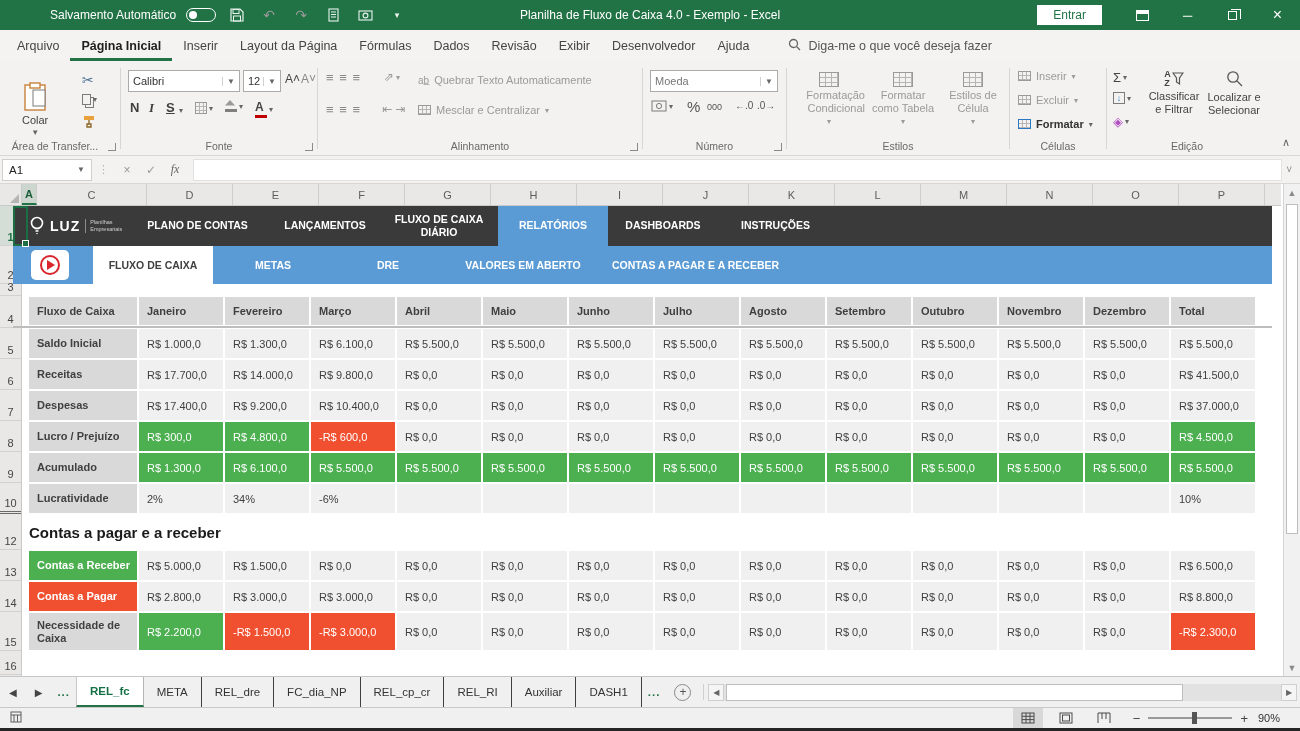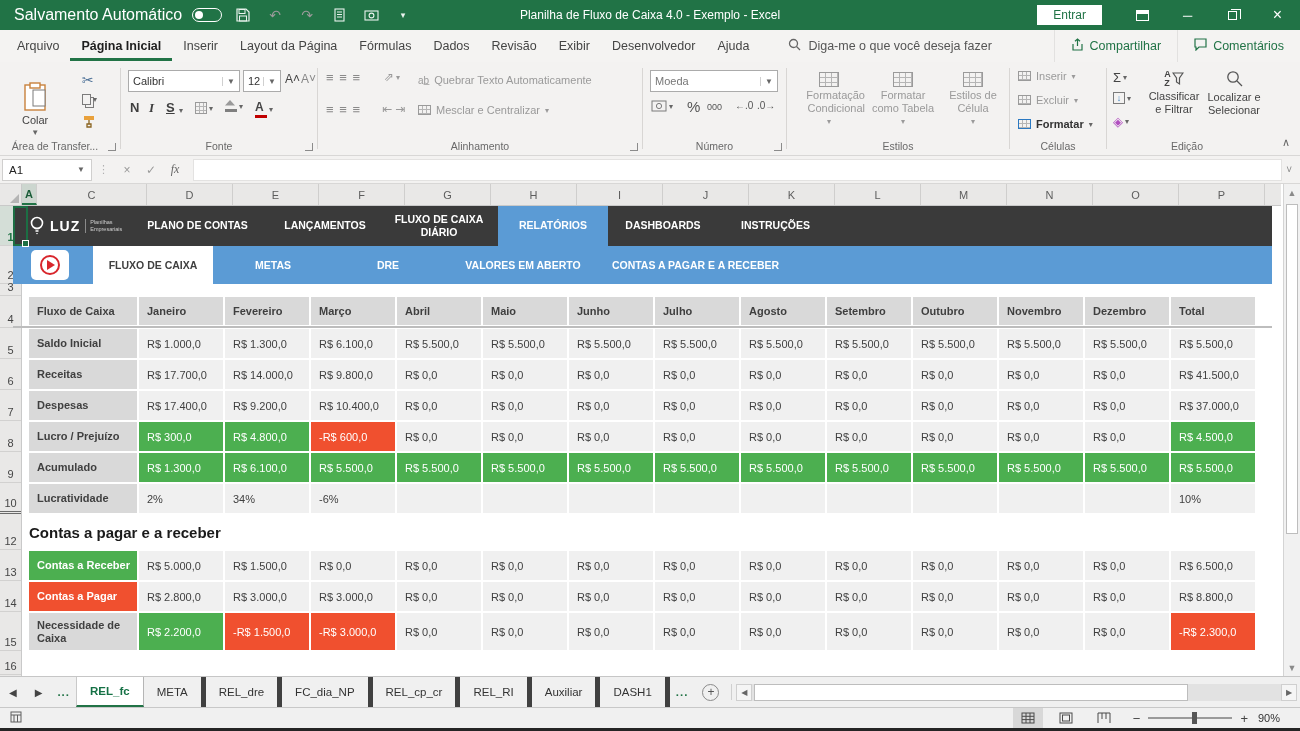--- a/index.html
+++ b/index.html
@@ -2,21 +2,21 @@
 <html><head>
 <meta charset="utf-8">
 <style>
   * { margin:0; padding:0; box-sizing:border-box; }
   html,body { width:1300px; height:731px; overflow:hidden; }
   body { font-family:"Liberation Sans","DejaVu Sans",sans-serif; position:relative; background:#fff; font-size:12px; color:#333; }
 
   
   .titlebar { position:absolute; left:0; top:0; width:1300px; height:30px; background:#217346; display:flex; align-items:center; color:#fff; }
   .tb-left { display:flex; align-items:center; gap:10px; padding-left:14px; }
-  .tb-autosave { font-size:16px; }
+  .tb-autosave { font-size:12px;margin-left:36px; }
   .toggle { width:30px; height:14px; border:1.5px solid #fff; border-radius:8px; position:relative; }
   .toggle .knob { position:absolute; left:2px; top:1.5px; width:8px; height:8px; border-radius:50%; background:#fff; }
   .tb-ic { width:22px; height:20px; display:flex; align-items:center; justify-content:center; font-size:14px; color:#eaf3ee; }
   .tb-ic.dim { color:#8fbfa6; }
   .tb-title { position:absolute; left:0; right:0; text-align:center; font-size:12px; pointer-events:none; }
   .tb-right { margin-left:auto; display:flex; align-items:center; height:100%; }
   .btn-entrar { background:#fff; color:#217346; font-size:12px; padding:3px 16px; margin-right:18px; cursor:pointer; }
   .winbtn { width:45px; height:30px; display:flex; align-items:center; justify-content:center; font-size:13px; color:#fff; }
   .restore-box { width:9px; height:9px; border:1px solid #fff; position:relative; }
   .restore-box::before { content:""; position:absolute; left:2px; top:-3px; width:9px; height:9px; border:1px solid #fff; border-left:none; border-bottom:none; }
@@ -116,21 +116,21 @@
   
   .vscroll { position:absolute; right:0; top:184px; width:17px; height:492px; background:#f1f1f1; border-left:1px solid #d4d4d4; }
   .vscroll .arr { height:17px; display:flex; align-items:center; justify-content:center; color:#8a8a8a; font-size:9px; }
   .vthumb { position:absolute; left:2px; right:2px; top:20px; height:330px; background:#fff; border:1px solid #bdbdbd; }
   .varr-b { position:absolute; bottom:0; left:0; right:0; }
 
   
   .tabbar { position:absolute; left:0; top:676px; width:1300px; height:31px; background:#f0f0f0; border-top:1px solid #c6c6c6; display:flex; align-items:stretch; font-size:11.5px; }
   .tnav { display:flex; align-items:center; color:#444; padding:0 9px; font-size:10px; cursor:pointer; }
   .tdots { display:flex; align-items:center; color:#217346; font-weight:700; padding:0 6px; letter-spacing:1px; cursor:pointer; }
-  .stab { display:flex; align-items:center; padding:0 13px; color:#333; cursor:pointer; border-right:5px solid #404040; }
+  .stab { display:flex; align-items:center; padding:0 13px; color:#333; cursor:pointer; border-right:1px solid #404040; }
   .stab:first-of-type { border-left:1px solid #c9c9c9; }
   .stab.active { background:#fff; color:#157145; font-weight:700; border-bottom:2px solid #217346; border-right:1px solid #b5b5b5; }
   .addsheet { width:17px; height:17px; border:1px solid #8a8a8a; border-radius:50%; display:flex; align-items:center; justify-content:center; color:#555; font-size:12px; margin:auto 8px; cursor:pointer; }
   .tb-sep { width:1px; background:#cfcfcf; margin:7px 4px; }
   .hscroll { display:flex; align-items:center; flex:1; margin-right:3px; }
   .hs-arr { width:16px; height:17px; background:#f5f5f5; border:1px solid #cfcfcf; display:flex; align-items:center; justify-content:center; font-size:8px; color:#666; cursor:pointer; }
   .hs-track { flex:1; height:17px; background:#e2e2e2; position:relative; }
   .hs-thumb { position:absolute; left:2px; top:0; height:100%; width:82%; background:#fff; border:1px solid #bdbdbd; cursor:grab; }
 
   
@@ -205,39 +205,20 @@
       <div class="mtab">Ajuda</div>
     </div>
   <div class="tellme">
     <span>
       <svg width="13" height="13" viewBox="0 0 13 13">
           <circle cx="5.5" cy="5.5" r="4" fill="none" stroke="#666" stroke-width="1.3"></circle>
           <path d="M8.5 8.5L12 12" stroke="#666" stroke-width="1.3"></path>
         </svg>
     </span>
     <span>Diga-me o que você deseja fazer</span>
-  </div>
-  <div class="mb-right">
-    <div class="mb-btn">
-      <span>
-        <svg width="13" height="13" viewBox="0 0 13 13">
-            <path d="M2 6v6h9V6" fill="none" stroke="#217346" stroke-width="1.2"></path>
-            <path d="M6.5 8V1M4 3.3L6.5 1 9 3.3" fill="none" stroke="#217346" stroke-width="1.2"></path>
-          </svg>
-      </span>
-      <span>Compartilhar</span>
-    </div>
-    <div class="mb-btn">
-      <span>
-        <svg width="13" height="13" viewBox="0 0 13 13">
-            <path d="M1 1h11v8H5L2 12V9H1z" fill="none" stroke="#217346" stroke-width="1.2"></path>
-          </svg>
-      </span>
-      <span>Comentários</span>
-    </div>
   </div>
 </div>
 
 <div class="ribbon">
 
   <div class="rgroup" style="left:0;width:120px;">
     <div class="bigbtn" style="left:22px;top:20px;">
       <svg width="26" height="30" viewBox="0 0 26 30">
         <rect x="3" y="3" width="20" height="25" fill="#fff" stroke="#c8823c" stroke-width="1.4"></rect>
         <rect x="8" y="1" width="10" height="5" fill="#fff" stroke="#c8823c" stroke-width="1.4"></rect>

